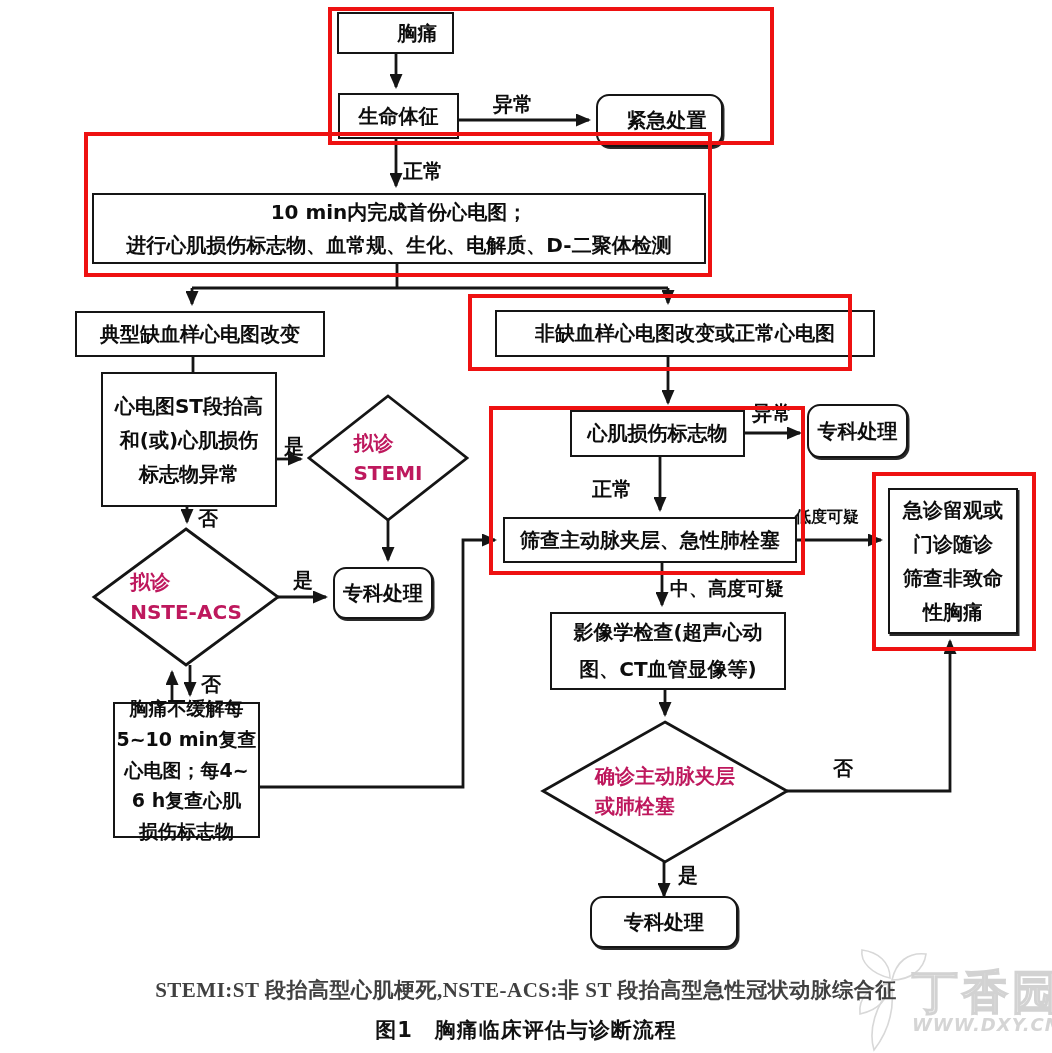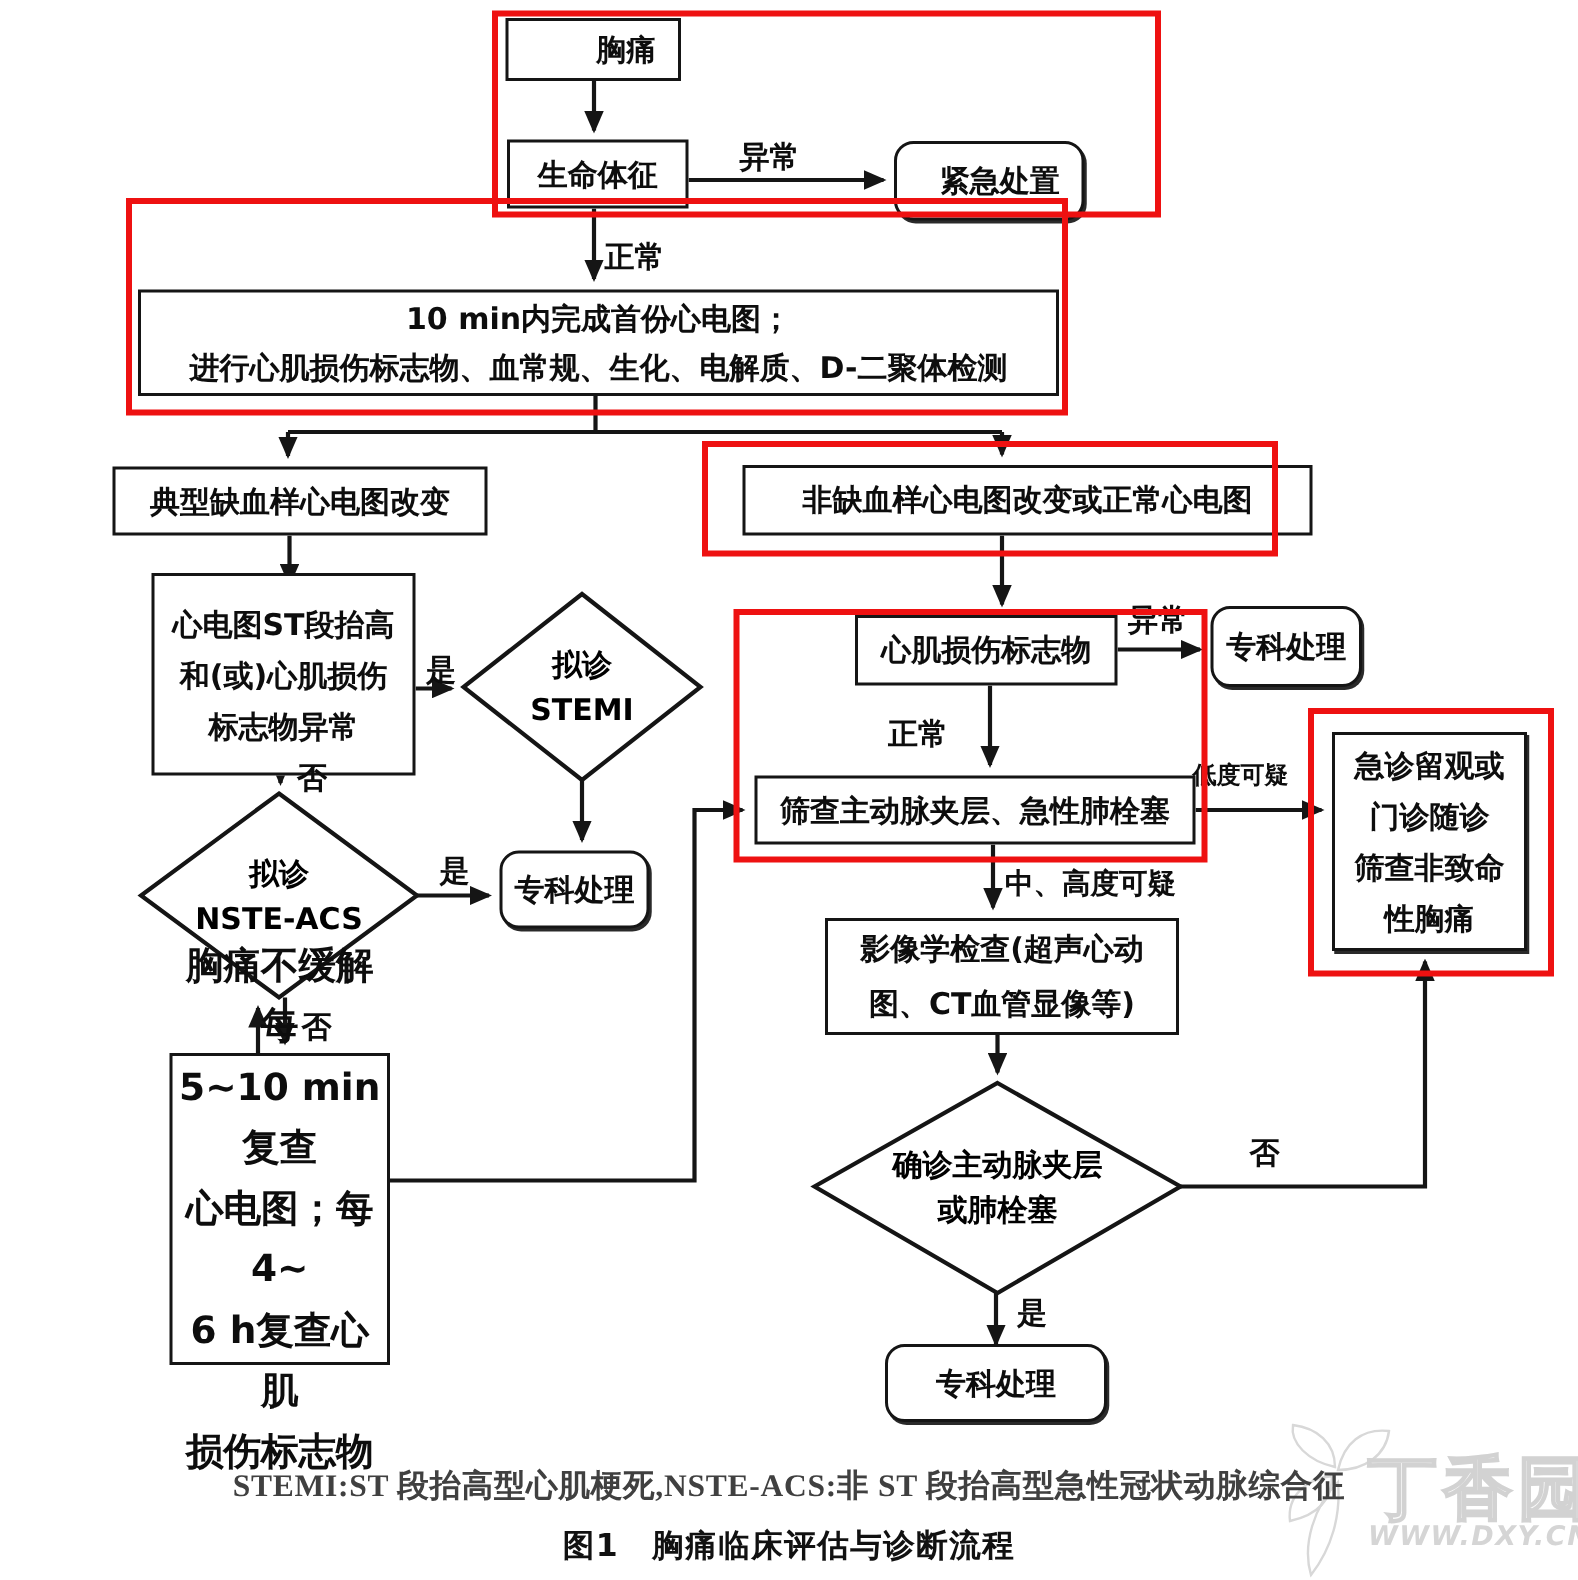--- a/index.html
+++ b/index.html
@@ -11,22 +11,22 @@
   .node{
     position:absolute;z-index:2;background:#fff;border:2.5px solid #151515;
     display:flex;align-items:center;justify-content:center;text-align:center;
     font-weight:bold;font-size:20px;line-height:1.55;white-space:pre-line;
     box-sizing:border-box;color:#0d0d0d;
   }
   .node.round{border-radius:13px;border-width:2.5px;box-shadow:1.5px 2px 0 #2a2a2a;}
   .node.plain{box-shadow:1.5px 2px 0 #2a2a2a;}
   .dtext{
     position:absolute;z-index:2;background:transparent;border:none;
-    display:flex;align-items:center;justify-content:center;text-align:center;
-    font-weight:bold;font-size:20px;line-height:1.5;white-space:pre-line;color:#000000;
+    display:flex;align-items:center;justify-content:center;text-align:left;
+    font-weight:bold;font-size:20px;line-height:1.5;white-space:pre-line;color:#be185d;
   }
   .elabel{
     position:absolute;z-index:3;font-weight:bold;font-size:20px;color:#0d0d0d;
     white-space:nowrap;background:transparent;
   }
   .hl{
     position:absolute;z-index:4;border:4px solid #ee1111;background:transparent;
     box-sizing:border-box;pointer-events:none;
   }
   .caption1{
@@ -104,29 +104,29 @@
   <div class="wm wm-name">丁香园</div>
   <div class="wm wm-url">WWW.DXY.CN</div>
 
   <div class="node" style="left:337px;top:12px;width:117px;height:42px;padding-left:44px;">胸痛</div>
   <div class="node" style="left:338px;top:93px;width:121px;height:46px;">生命体征</div>
   <div class="node round" style="left:596px;top:94px;width:127px;height:53px;padding-left:14px;">紧急处置</div>
   <div class="node" style="left:92px;top:193px;width:614px;height:71px;font-size:20px;line-height:1.65;">10 min内完成首份心电图；
 进行心肌损伤标志物、血常规、生化、电解质、D-二聚体检测</div>
 
   <div class="node" style="left:75px;top:311px;width:250px;height:46px;">典型缺血样心电图改变</div>
-  <div class="node" style="left:101px;top:382px;width:176px;height:135px;line-height:1.7;">心电图ST段抬高
+  <div class="node" style="left:101px;top:372px;width:176px;height:135px;line-height:1.7;">心电图ST段抬高
 和(或)心肌损伤
 标志物异常</div>
   <div class="dtext" style="left:323px;top:413px;width:130px;height:90px;">拟诊
 STEMI</div>
   <div class="dtext" style="left:111px;top:552px;width:150px;height:90px;">拟诊
 NSTE-ACS</div>
   <div class="node round" style="left:333px;top:567px;width:100px;height:52px;">专科处理</div>
-  <div class="node" style="left:113px;top:702px;width:147px;height:208px;font-size:25px;line-height:1.62;">胸痛不缓解每
+  <div class="node" style="left:113px;top:702px;width:147px;height:136px;font-size:19px;line-height:1.62;">胸痛不缓解每
 5~10 min复查
 心电图；每4~
 6 h复查心肌
 损伤标志物</div>
 
   <div class="node" style="left:495px;top:310px;width:380px;height:47px;">非缺血样心电图改变或正常心电图</div>
   <div class="node" style="left:570px;top:410px;width:175px;height:47px;">心肌损伤标志物</div>
   <div class="node round" style="left:807px;top:404px;width:101px;height:54px;">专科处理</div>
   <div class="node" style="left:503px;top:517px;width:294px;height:46px;">筛查主动脉夹层、急性肺栓塞</div>
   <div class="node plain" style="left:888px;top:488px;width:130px;height:146px;line-height:1.7;">急诊留观或

